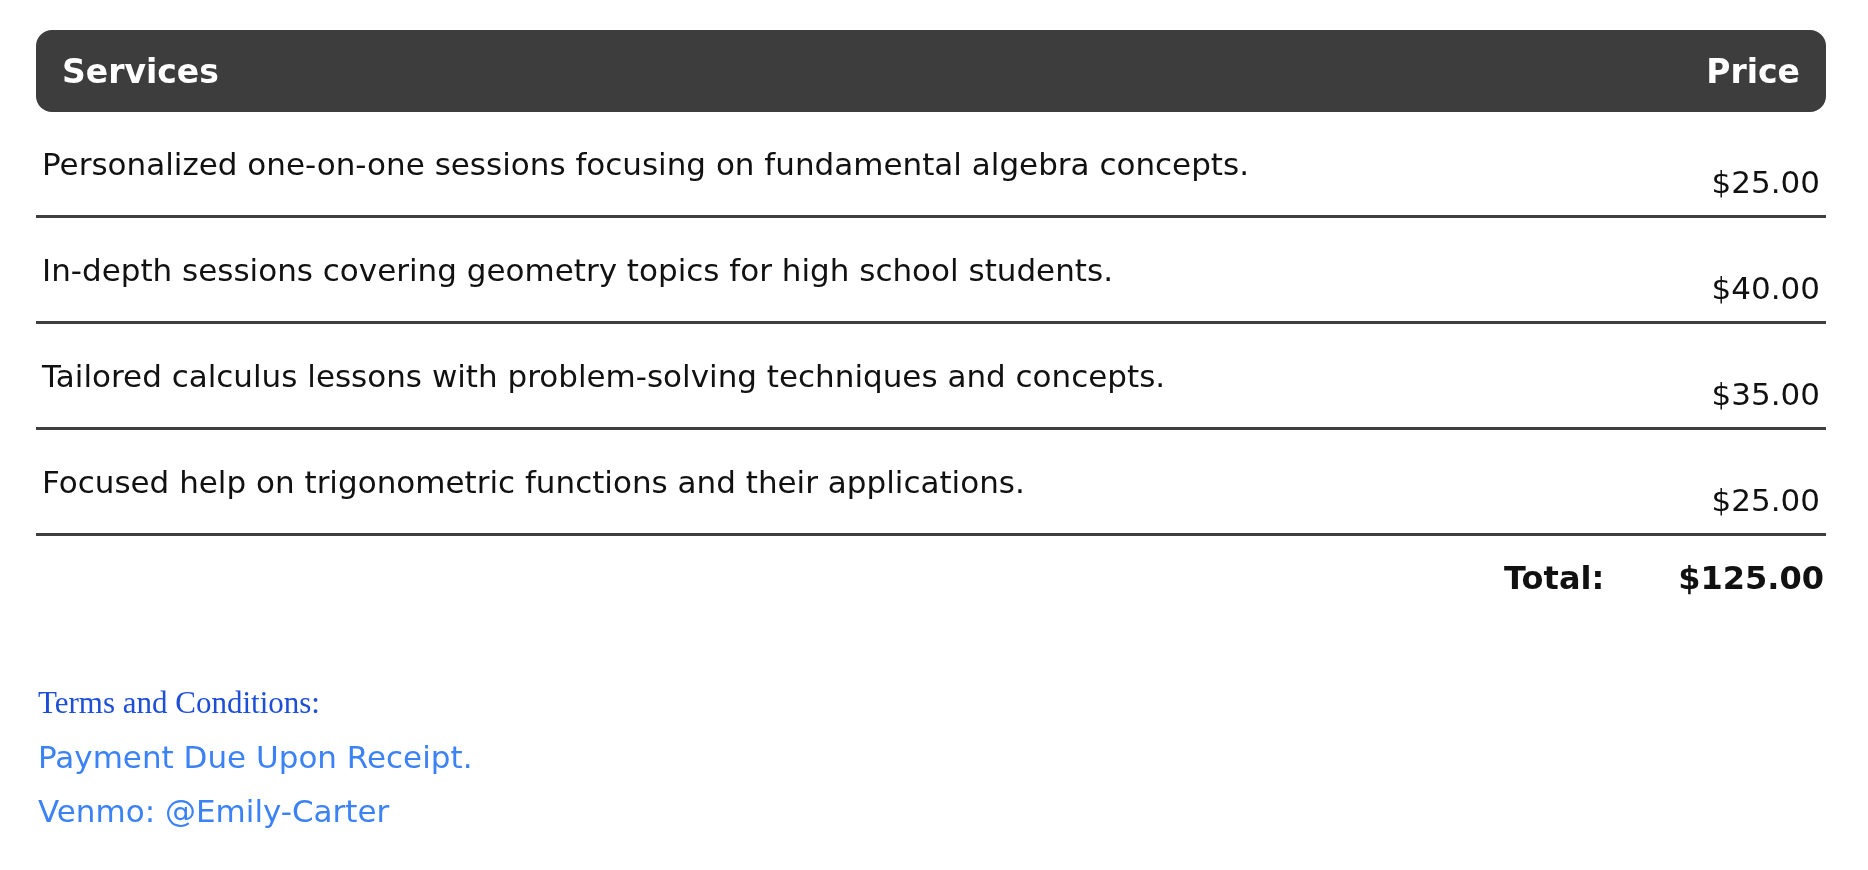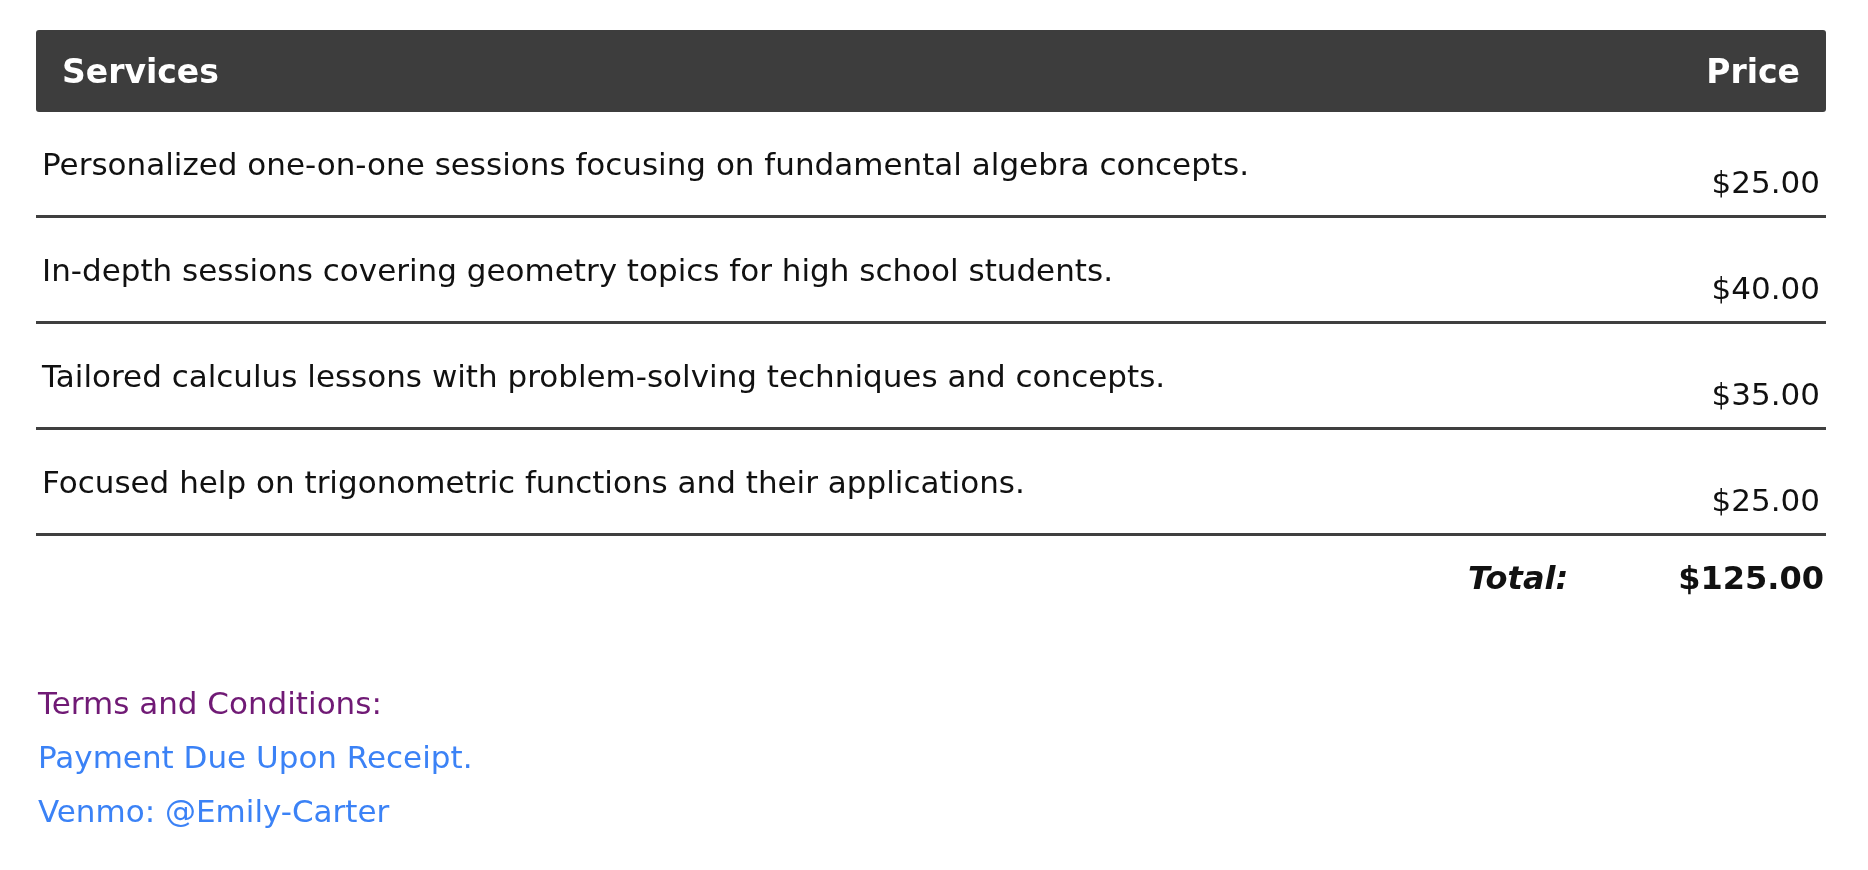--- a/index.html
+++ b/index.html
@@ -16,21 +16,21 @@
     left: 36px;
     top: 30px;
     width: 1790px;
   }
   .table-header {
     display: flex;
     justify-content: space-between;
     align-items: center;
     height: 82px;
     background: #3d3d3d;
-    border-radius: 3px;
+    border-radius: 16px;
     padding: 16px 26px;
     color: #ffffff;
     font-weight: bold;
     font-size: 33px;
   }
   .service-row {
     display: flex;
     justify-content: space-between;
     align-items: center;
     height: 106px;
@@ -46,31 +46,31 @@
   .total-row {
     display: flex;
     justify-content: flex-end;
     align-items: center;
     height: 84px;
     font-weight: bold;
     font-size: 32px;
     padding: 0 2px;
   }
   .total-row .total-label {
-    margin-right: 110px;
-    font-style: italic;
+    margin-right: 74px;
   }
   .terms {
     margin-top: 56px;
     font-size: 31px;
     padding-left: 2px;
   }
   .terms-heading {
-    color: #701a75;
+    color: #1d4ed8;
     line-height: 54px;
+    font-family: Liberation Serif, serif;
   }
   .terms-line {
     line-height: 54px;
     color: #3b82f6;
   }
 </style>
 </head>
 <body>
 
 <div class="sheet">

